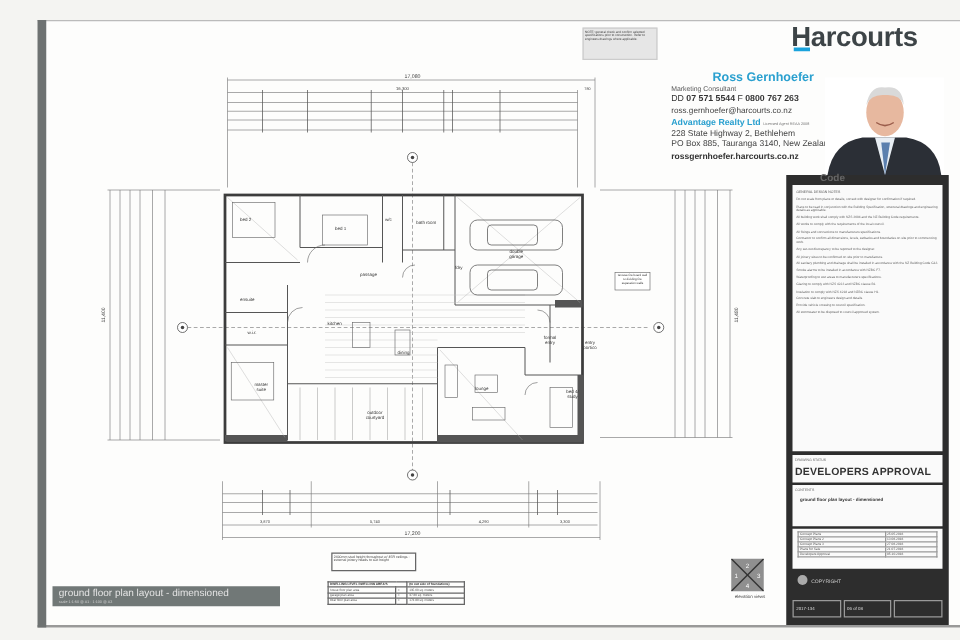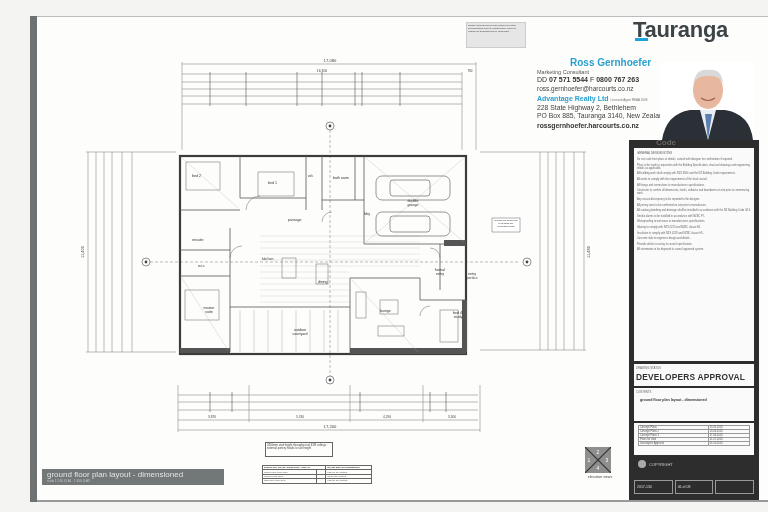--- a/index.html
+++ b/index.html
@@ -260,21 +260,21 @@
 <div class="room" style="left:200px;top:306px;width:18px;">master suite</div>
 <div class="room" style="left:288px;top:328px;width:24px;">outdoor courtyard</div>
 <div class="room" style="left:380px;top:309px;">lounge</div>
 <div class="room" style="left:432px;top:268px;width:16px;">formal entry</div>
 <div class="room" style="left:464px;top:272px;width:16px;">entry portico</div>
 <div class="room" style="left:449px;top:311px;width:18px;">bed 4/ study</div>
 <div class="room" style="left:493px;top:220px;width:26px;font-size:2.4px;line-height:2.8px;">Grouse fire board wall to dividing fire separation walls</div>
 
 <div class="note-box">NOTE: general check and confirm selected specifications prior to construction. Refer to engineers drawings where applicable.</div>
 
-<div class="brand">Tauranga</div>
+<div class="brand">Harcourts</div>
 <div class="brand-bar"></div>
 <div class="agent-name">Ross Gernhoefer</div>
 <div class="agent-role">Marketing Consultant</div>
 <div class="agent-phone">
   <span>DD</span>
   <b>07 571 5544</b>
   <span>F</span>
   <b>0800 767 263</b>
 </div>
 <div class="agent-email">ross.gernhoefer@harcourts.co.nz</div>

